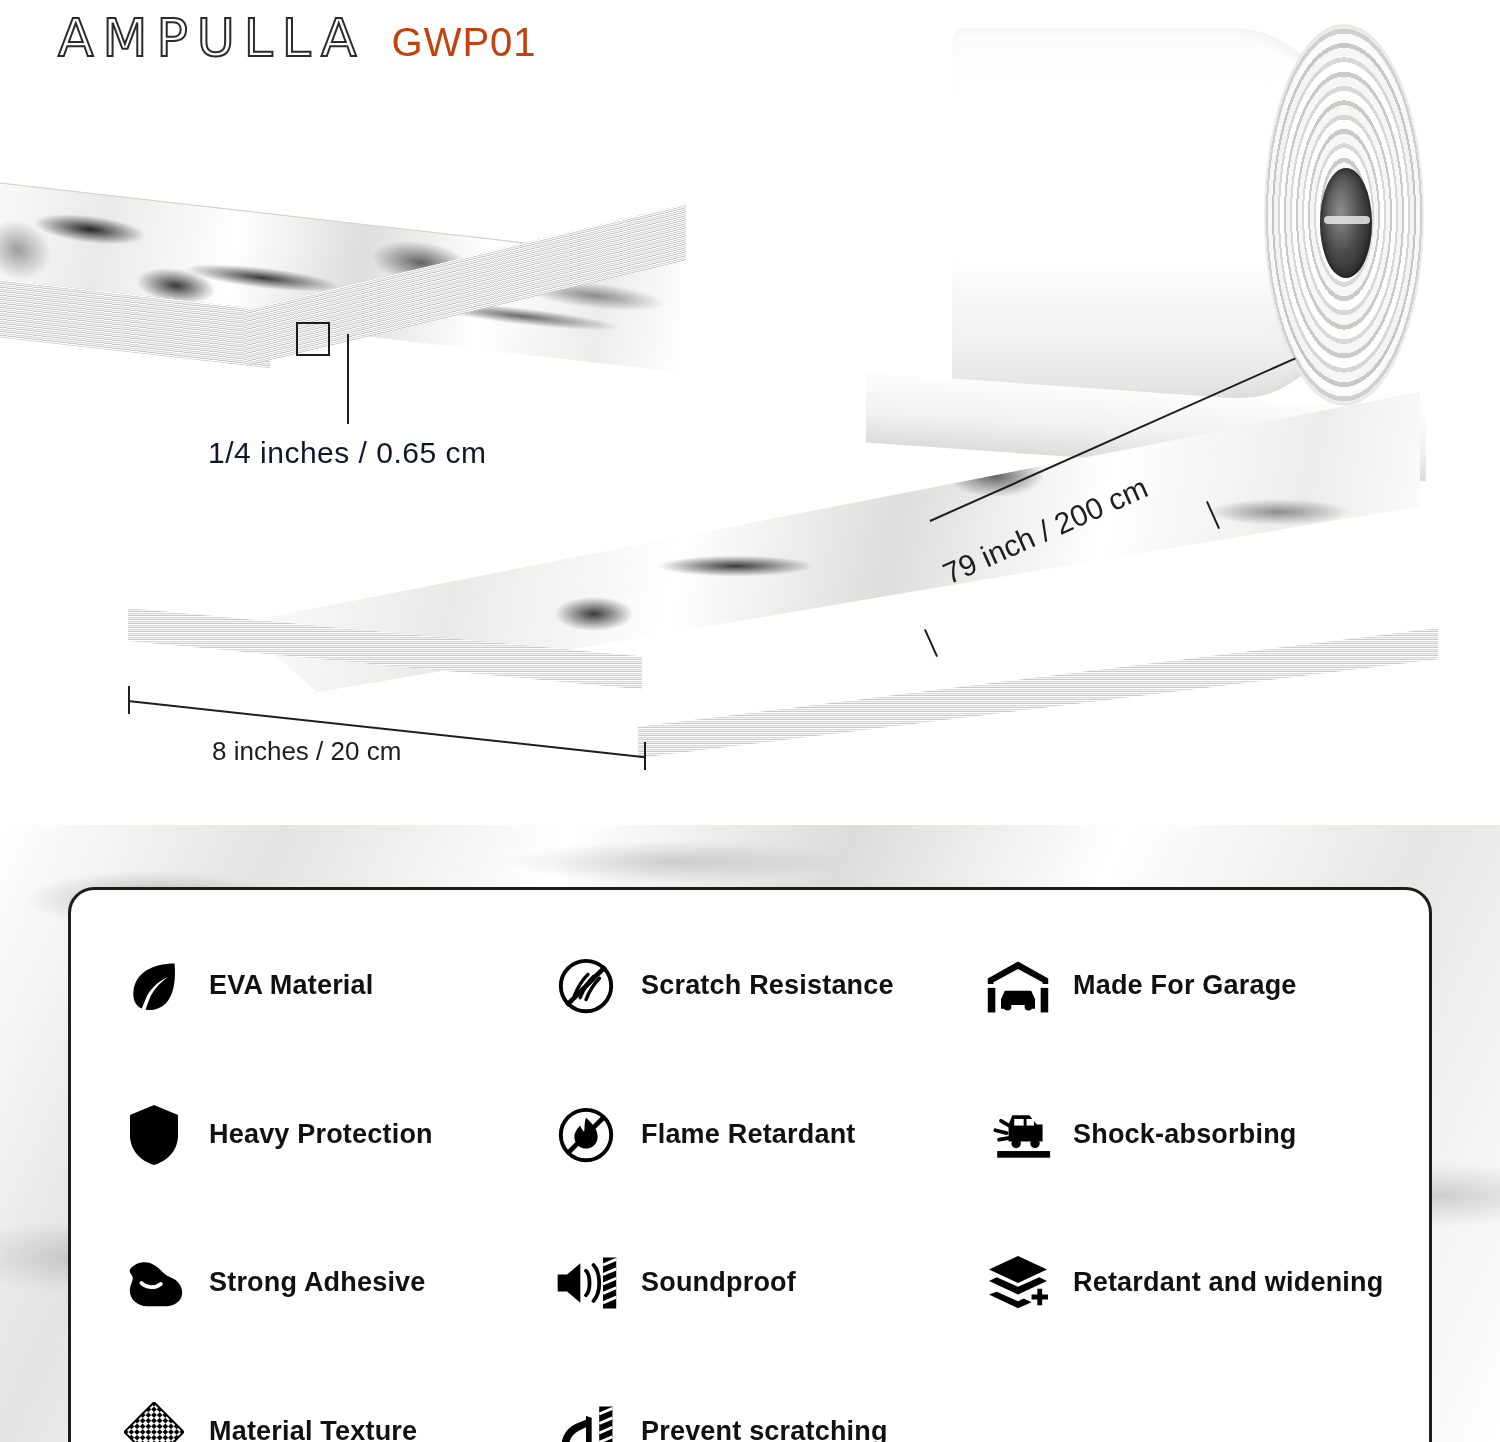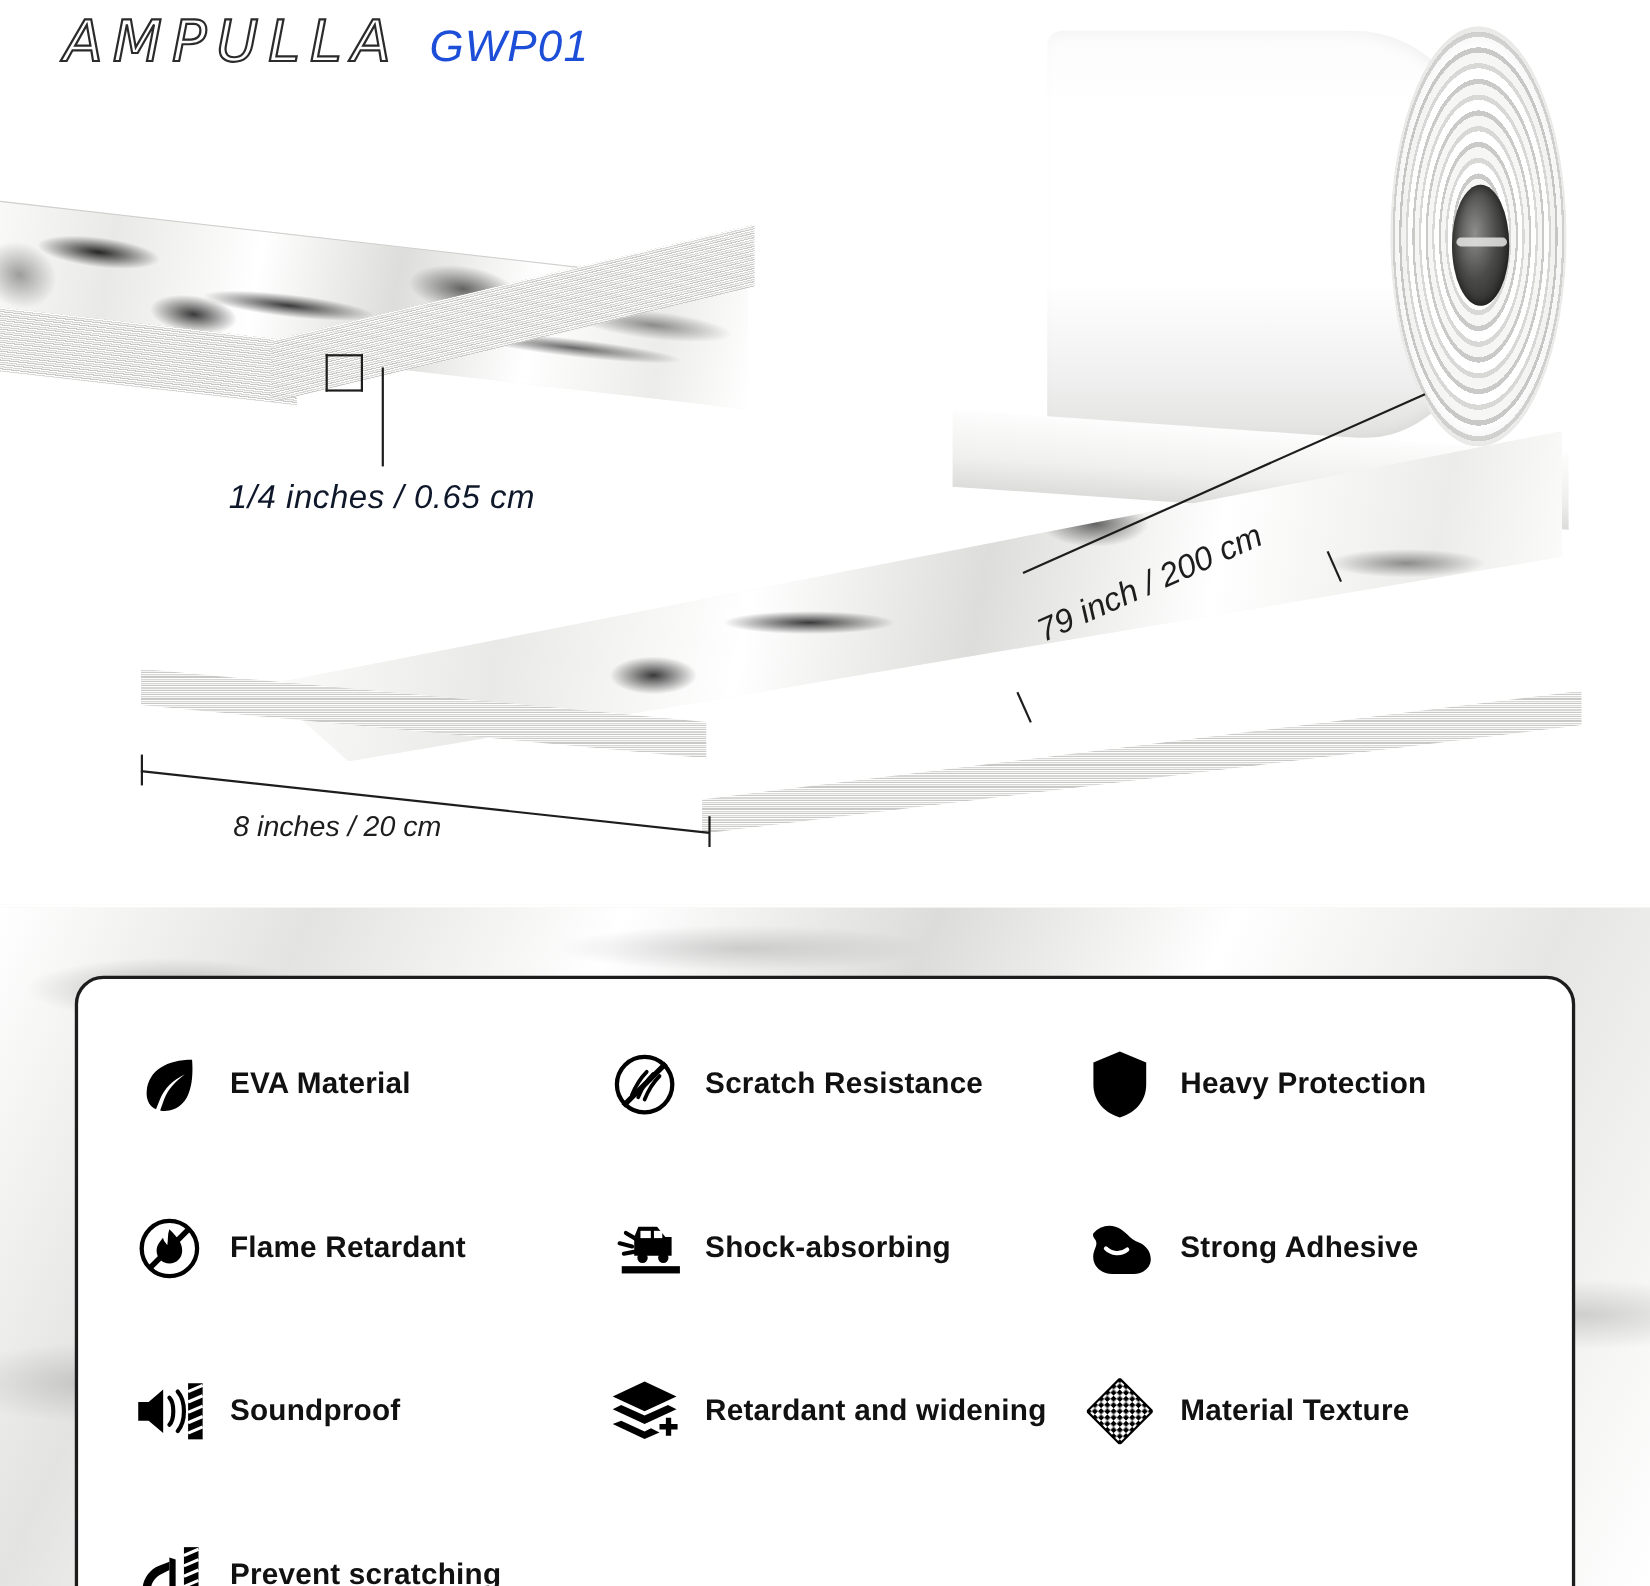--- a/index.html
+++ b/index.html
@@ -13,21 +13,20 @@
     position: relative;
   }
 
   
   #top-panel {
     position: absolute;
     left: 0; top: 0;
     width: 1500px; height: 822px;
     background: #ffffff;
     overflow: hidden;
-    font-style: italic;
   }
 
   
   #brand {
     position: absolute;
     left: 58px; top: 8px;
     display: flex;
     align-items: baseline;
     gap: 26px;
   }
@@ -35,21 +34,21 @@
     font-size: 52px;
     letter-spacing: 9px;
     font-weight: 400;
     color: #ffffff;
     -webkit-text-stroke: 2px #2b2b2b;
     text-shadow: 0 0 0 #2b2b2b;
     font-family: "DejaVu Sans", sans-serif;
   }
   #brand-model {
     font-size: 40px;
-    color: #1d4ed8;
+    color: #c2410c;
     letter-spacing: 1px;
     font-family: "Liberation Sans", sans-serif;
   }
 
   
   .marble {
     background-color: #f2f2f0;
     background-image:
       radial-gradient(ellipse 90px 22px at 18% 32%, rgba(20,20,20,0.92) 0%, rgba(20,20,20,0.0) 62%),
       radial-gradient(ellipse 120px 16px at 42% 58%, rgba(25,25,25,0.85) 0%, rgba(25,25,25,0) 65%),
@@ -369,20 +368,33 @@
       <span class="ficon">
         <svg width="62" height="62" viewBox="0 0 64 64" fill="none" stroke="#000" stroke-width="4">
           <circle cx="32" cy="32" r="26"></circle>
           <path d="M20 42c4-10 8-16 14-22M26 44c4-10 8-16 14-22M32 46c4-10 8-16 14-22" stroke-width="3.5" stroke-linecap="round"></path>
           <line x1="12" y1="52" x2="52" y2="12" stroke-width="5"></line>
         </svg>
       </span>
       <span class="flabel">Scratch Resistance</span>
     </div>
 
+    <div class="feature">
+      <span class="ficon">
+        <svg width="68" height="58" viewBox="0 0 72 60" fill="#000">
+          <path d="M4 22 36 4l32 18v6H62v-2L36 12 10 26v2H4z"></path>
+          <rect x="4" y="32" width="8" height="26"></rect>
+          <rect x="60" y="32" width="8" height="26"></rect>
+          <path d="M18 44l4-9h28l4 9v10h-6v-4H24v4h-6z"></path>
+          <circle cx="25" cy="52" r="4"></circle>
+          <circle cx="47" cy="52" r="4"></circle>
+        </svg>
+      </span>
+      <span class="flabel">Made For Garage</span>
+    </div>
 
     <div class="feature">
       <span class="ficon">
         <svg width="56" height="64" viewBox="0 0 56 64" fill="#000">
           <path d="M28 2 4 12v20c0 16 11 26 24 30 13-4 24-14 24-30V12z"></path>
         </svg>
       </span>
       <span class="flabel">Heavy Protection</span>
     </div>
 

